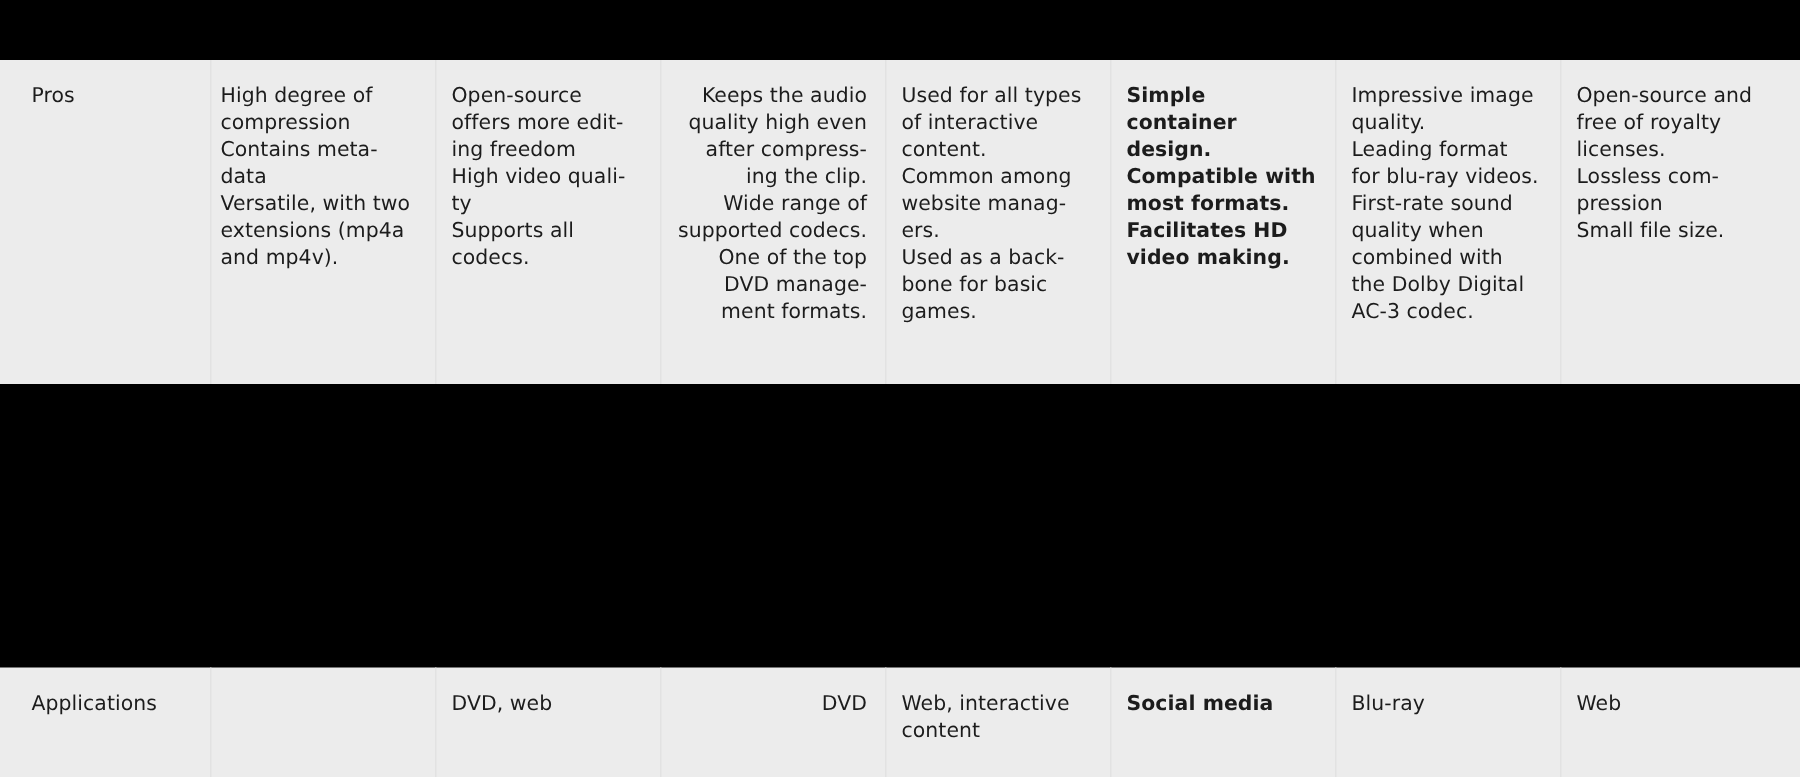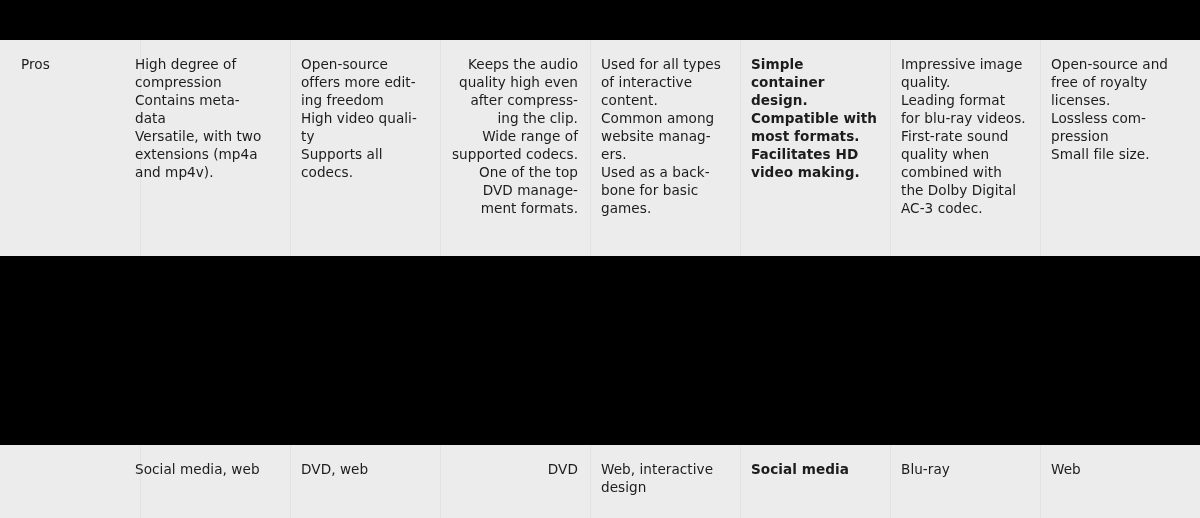--- a/index.html
+++ b/index.html
@@ -70,21 +70,21 @@
     line-height: 18px;
     letter-spacing: 0.05px;
     word-wrap: break-word;
     overflow-wrap: break-word;
     white-space: pre-wrap;
     hyphens: manual;
   }
   .cell.label { padding-left: 21px; }
 
   .c0 { left: 0px; }
-  .c1 { left: 124px; }
+  .c1 { left: 136px; }
   .c2 { left: 290px; }
   .c3 { left: 440px; text-align: right; }
   .c4 { left: 590px; }
   .c5 { left: 740px; font-weight: bold; }
   .c6 { left: 890px; }
   .c7 { left: 1040px; width: 160px; }
 </style>
 </head>
 <body>
 
@@ -140,23 +140,23 @@
   <div class="row" id="row-apps">
     <div class="cells">
       <div class="divider" style="left:140px"></div>
       <div class="divider" style="left:290px"></div>
       <div class="divider" style="left:440px"></div>
       <div class="divider" style="left:590px"></div>
       <div class="divider" style="left:740px"></div>
       <div class="divider" style="left:890px"></div>
       <div class="divider" style="left:1040px"></div>
 
-      <div class="cell c1">Social media, web</div>
+      <div class="cell label c0">Applications</div>
       <div class="cell c2">DVD, web</div>
       <div class="cell c3">DVD</div>
-      <div class="cell c4">Web, interactive design</div>
+      <div class="cell c4">Web, interactive content</div>
       <div class="cell c5">Social media</div>
       <div class="cell c7">Web</div>
       <div class="cell c6">Blu-ray</div>
     </div>
   </div>
 
 </div>
 
 </body></html>

